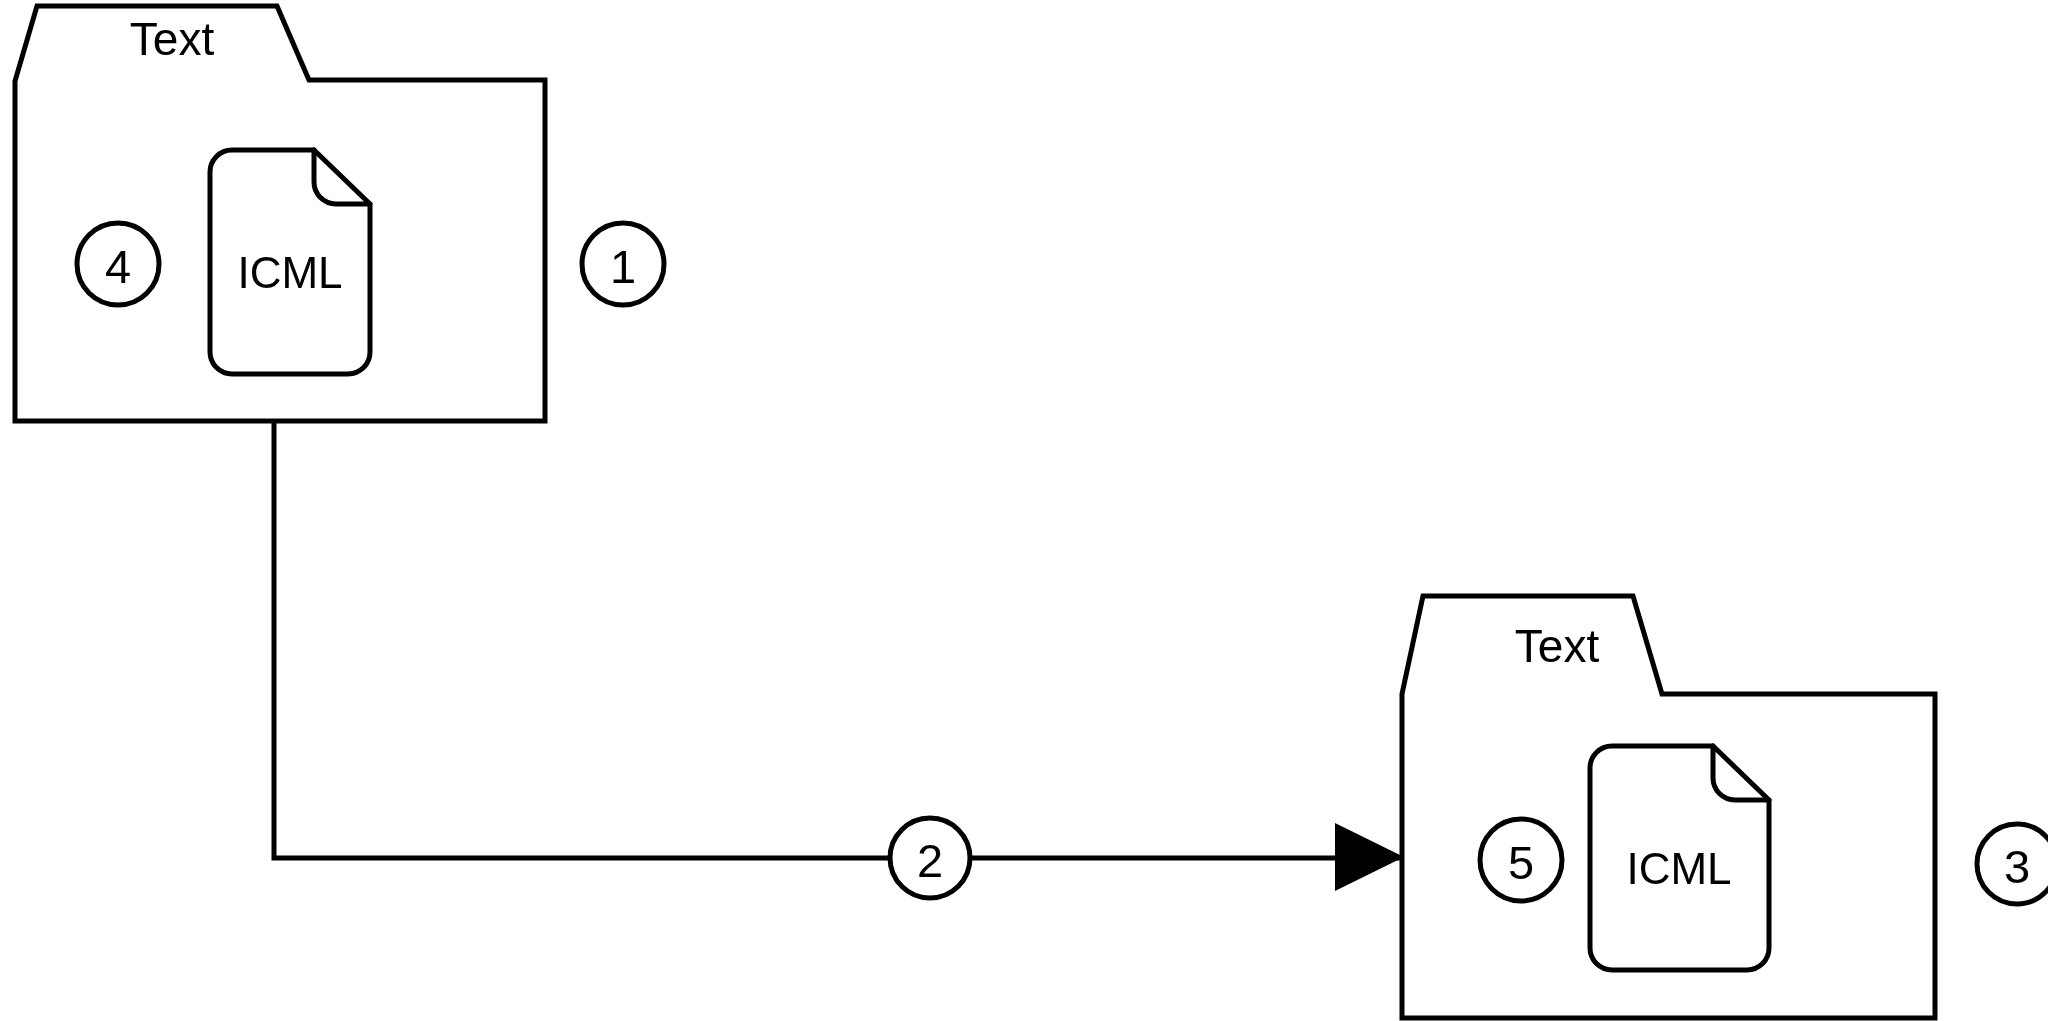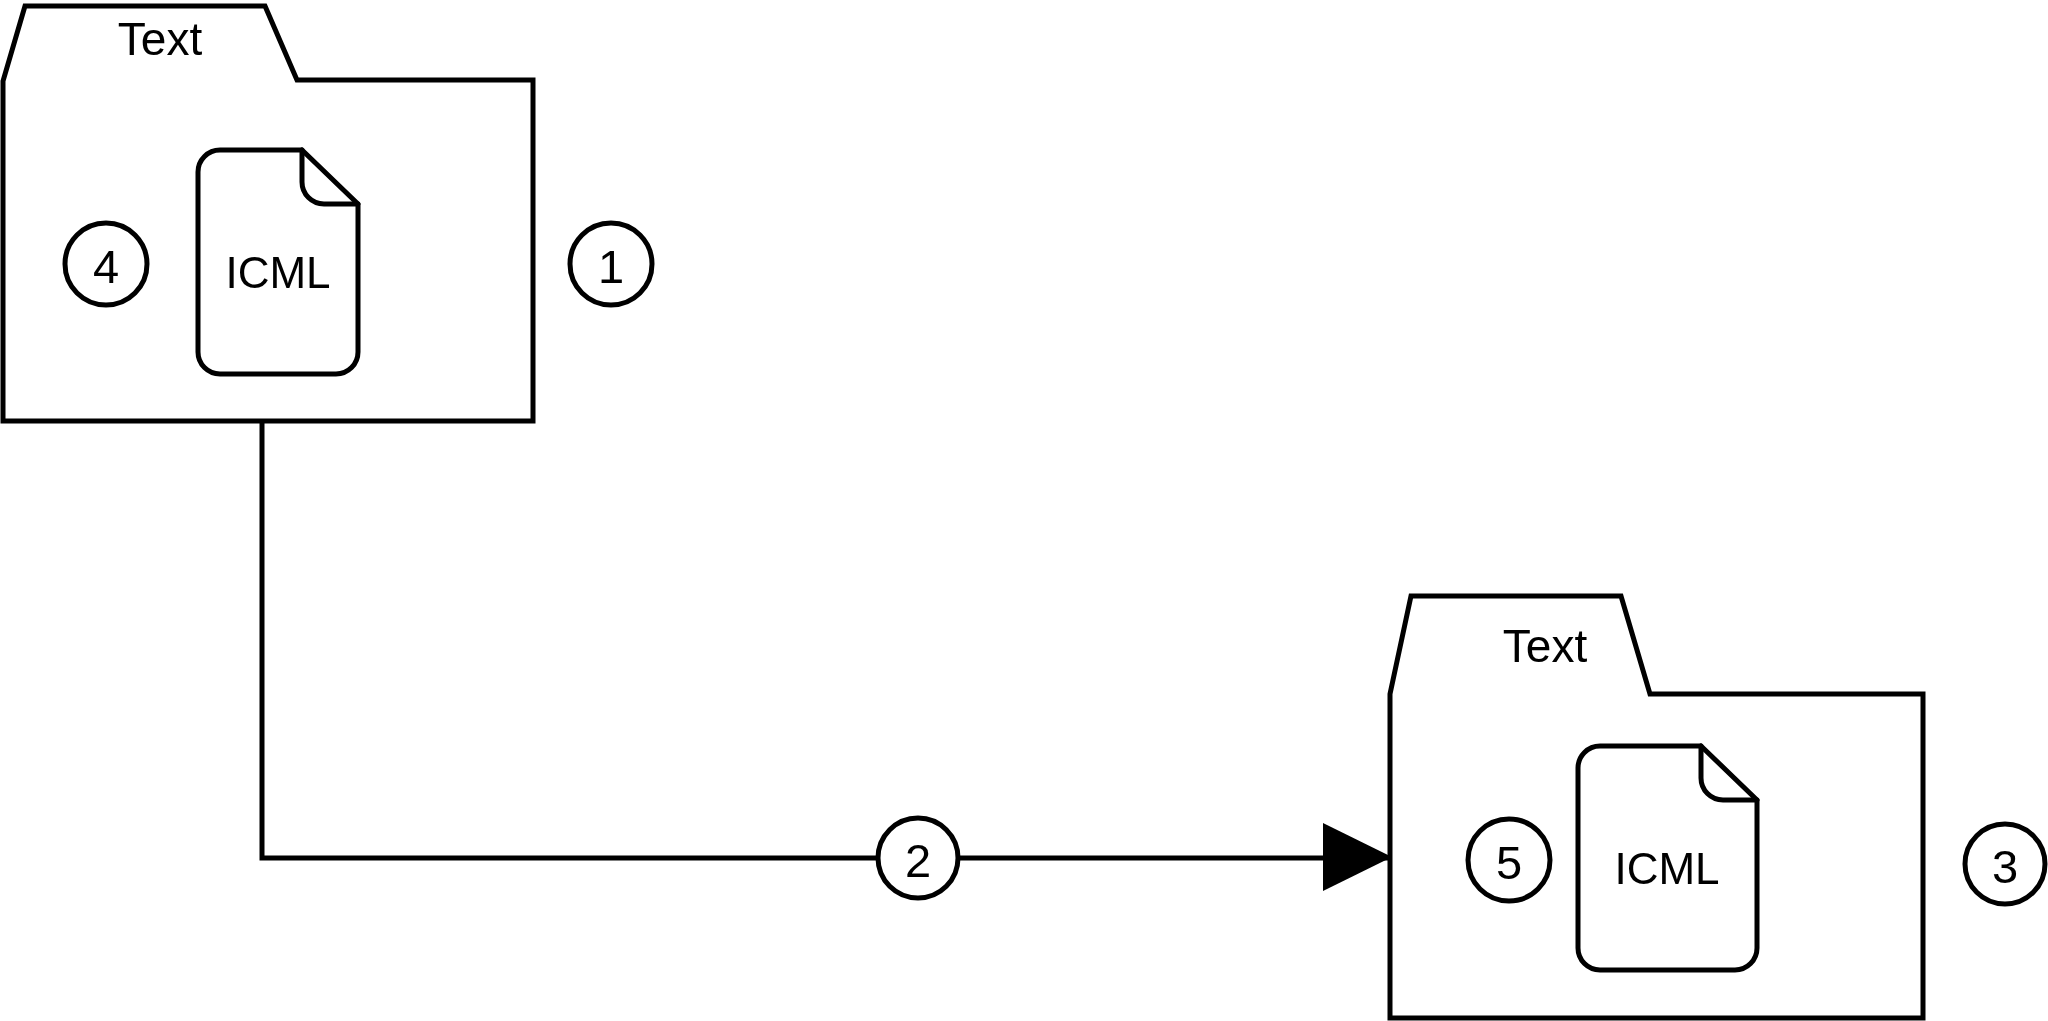--- a/index.html
+++ b/index.html
@@ -12,20 +12,21 @@
     width: 2048px;
     height: 1021px;
     font-family: "Liberation Sans", sans-serif;
     overflow: hidden;
   }
   #diagram-root {
     position: relative;
     width: 1810px;
     height: 1021px;
     background: #ffffff;
+    margin-left: 12px;
   }
   svg.canvas {
     position: absolute;
     top: 0;
     left: 0;
     width: 2048px;
     height: 1021px;
     display: block;
   }
   .doc-shape {

